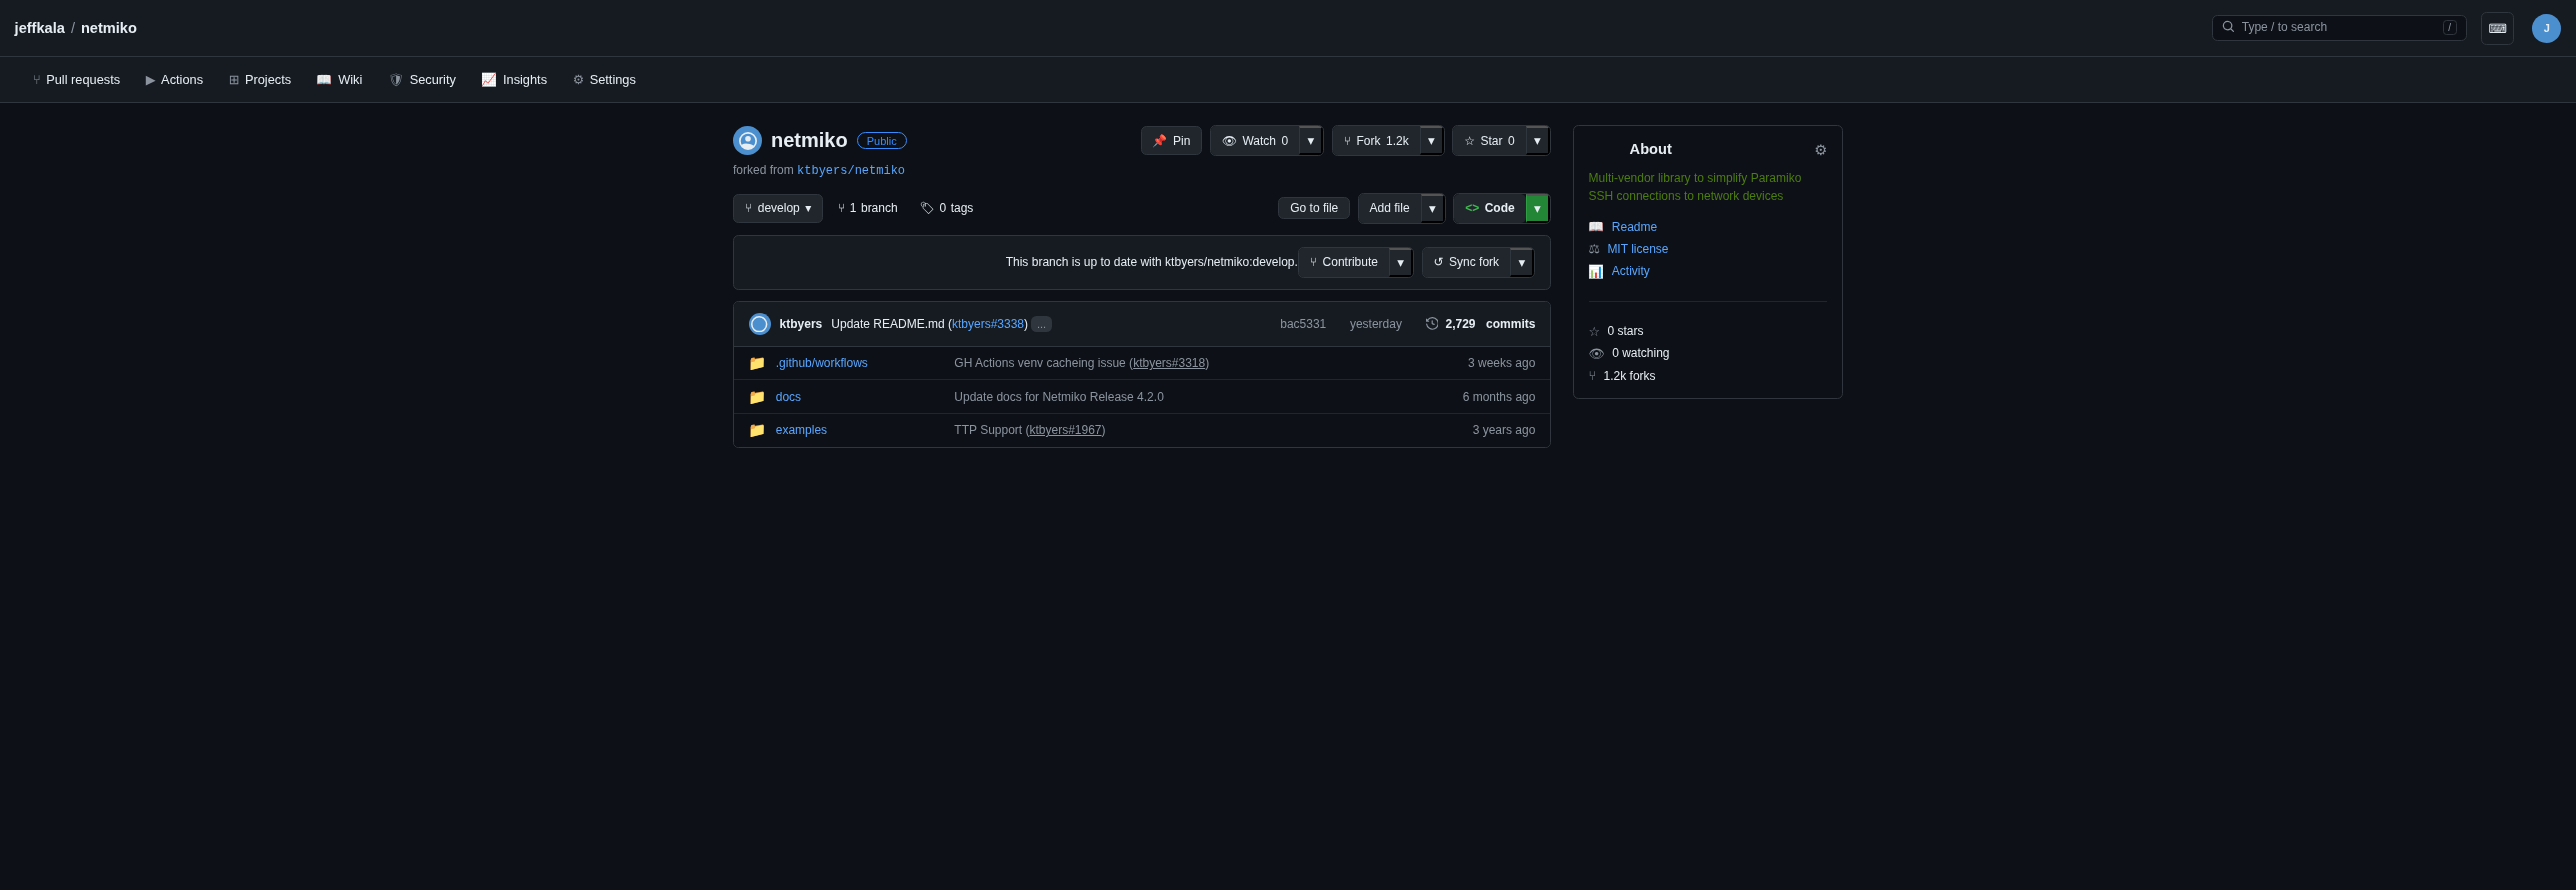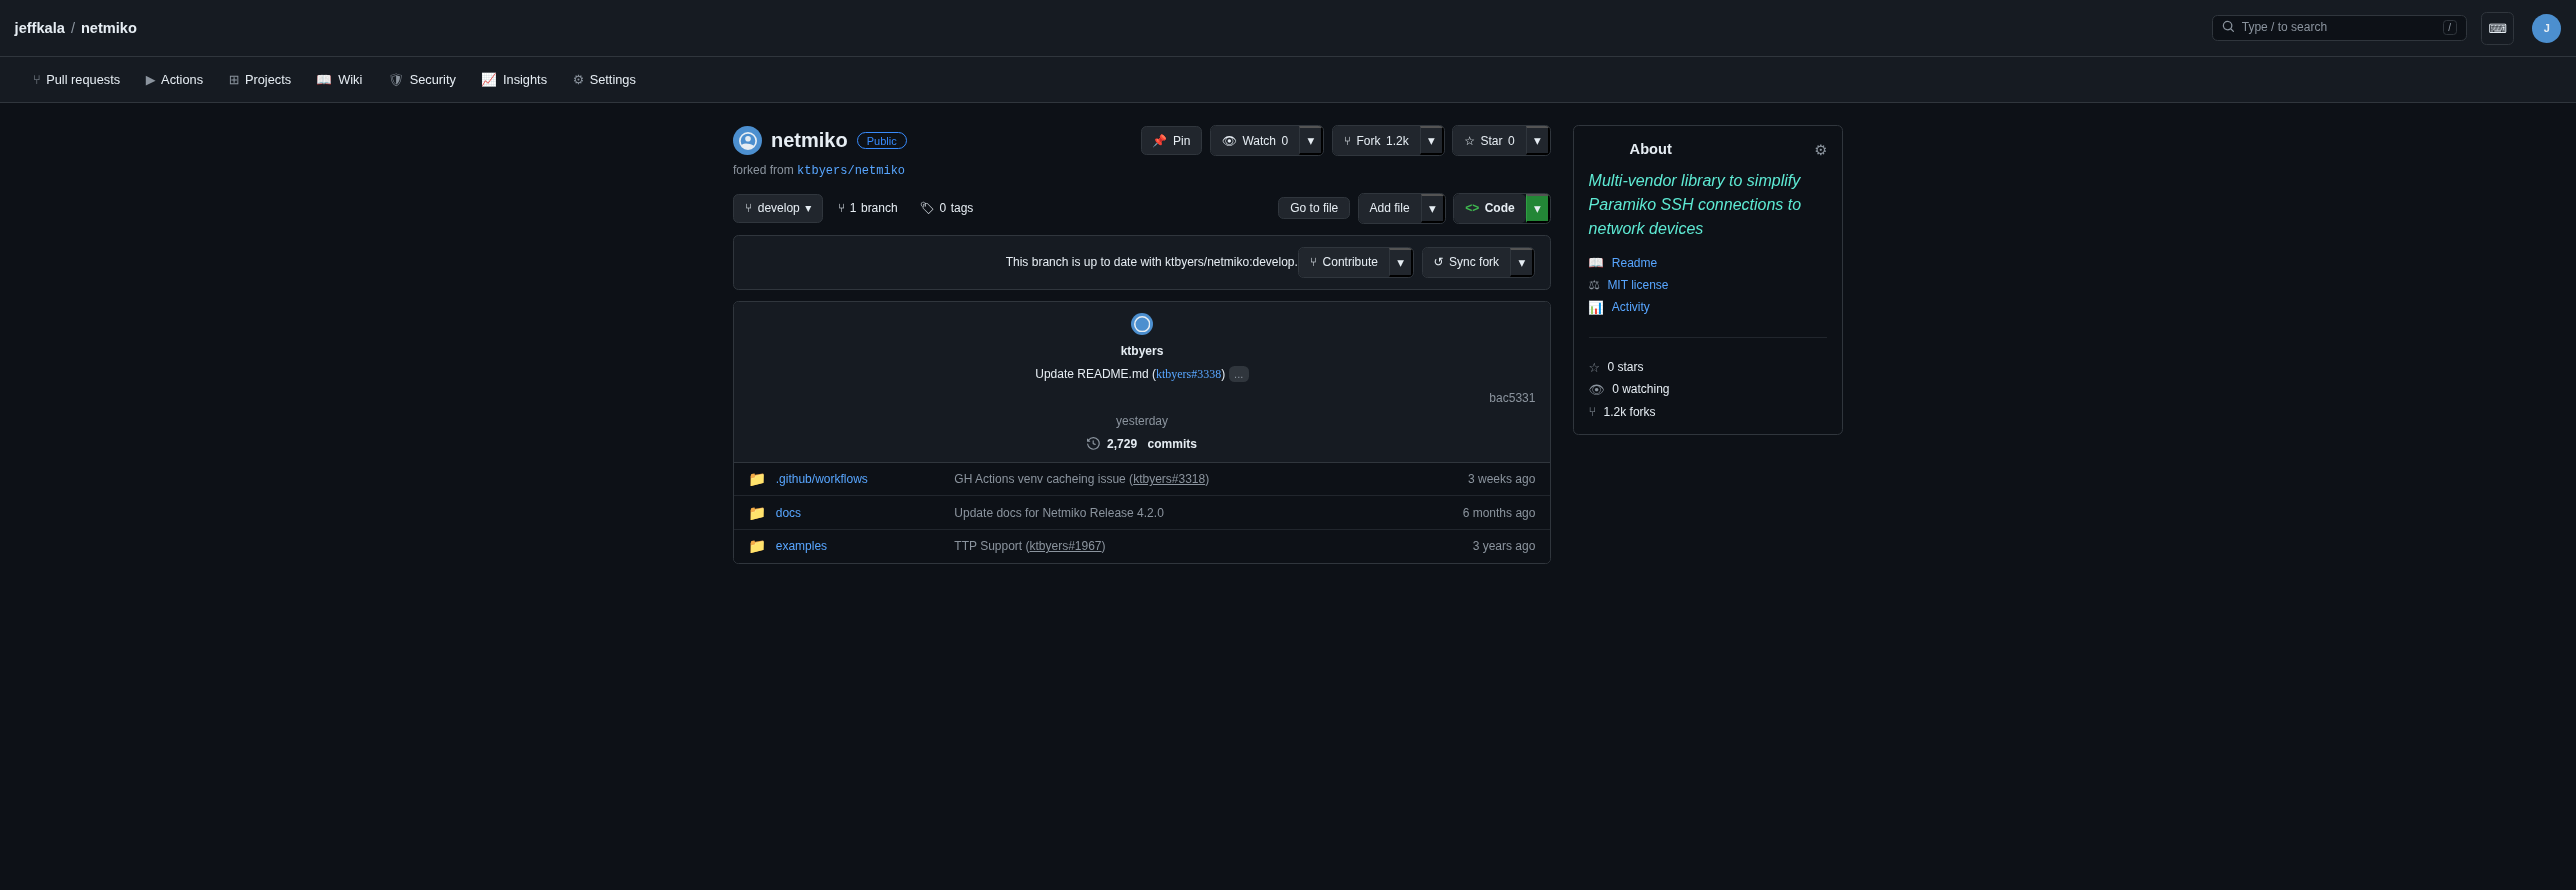--- a/index.html
+++ b/index.html
@@ -327,21 +327,20 @@
       overflow: hidden;
     }
     .commit-row {
       display: flex;
       align-items: center;
       gap: 9px;
       padding: 11px 14.6px;
       background: #161b22;
       border-bottom: 0.9px solid #30363d;
       font-size: 12px;
-      flex-direction: column;
     }
     .commit-avatar {
       width: 22px;
       height: 22px;
       border-radius: 50%;
       background: #4c8fcf;
       flex-shrink: 0;
       overflow: hidden;
       display: flex;
       align-items: center;
@@ -352,21 +351,20 @@
       color: #e6edf3;
       font-weight: 600;
     }
     .commit-message {
       color: #e6edf3;
       flex: 1;
     }
     .commit-message a {
       color: #58a6ff;
       text-decoration: none;
-      font-family: Liberation Serif, serif;
     }
     .commit-dots {
       background: #30363d;
       border-radius: 5.5px;
       padding: 1.8px 5.5px;
       font-size: 11px;
       color: #8b949e;
       cursor: pointer;
     }
     .commit-hash {
@@ -435,25 +433,24 @@
     .about-title {
       font-size: 14.6px;
       font-weight: 600;
     }
     .about-gear {
       color: #8b949e;
       cursor: pointer;
       font-size: 14.6px;
     }
     .about-desc {
-      color: #5eead4;
-      font-size: 16px;
+      color: #4d7c0f;
+      font-size: 12px;
       line-height: 1.5;
       margin-bottom: 14.6px;
-      font-style: italic;
     }
     .about-links {
       display: flex;
       flex-direction: column;
       gap: 7.3px;
     }
     .about-link-item {
       display: flex;
       align-items: center;
       gap: 7.3px;

